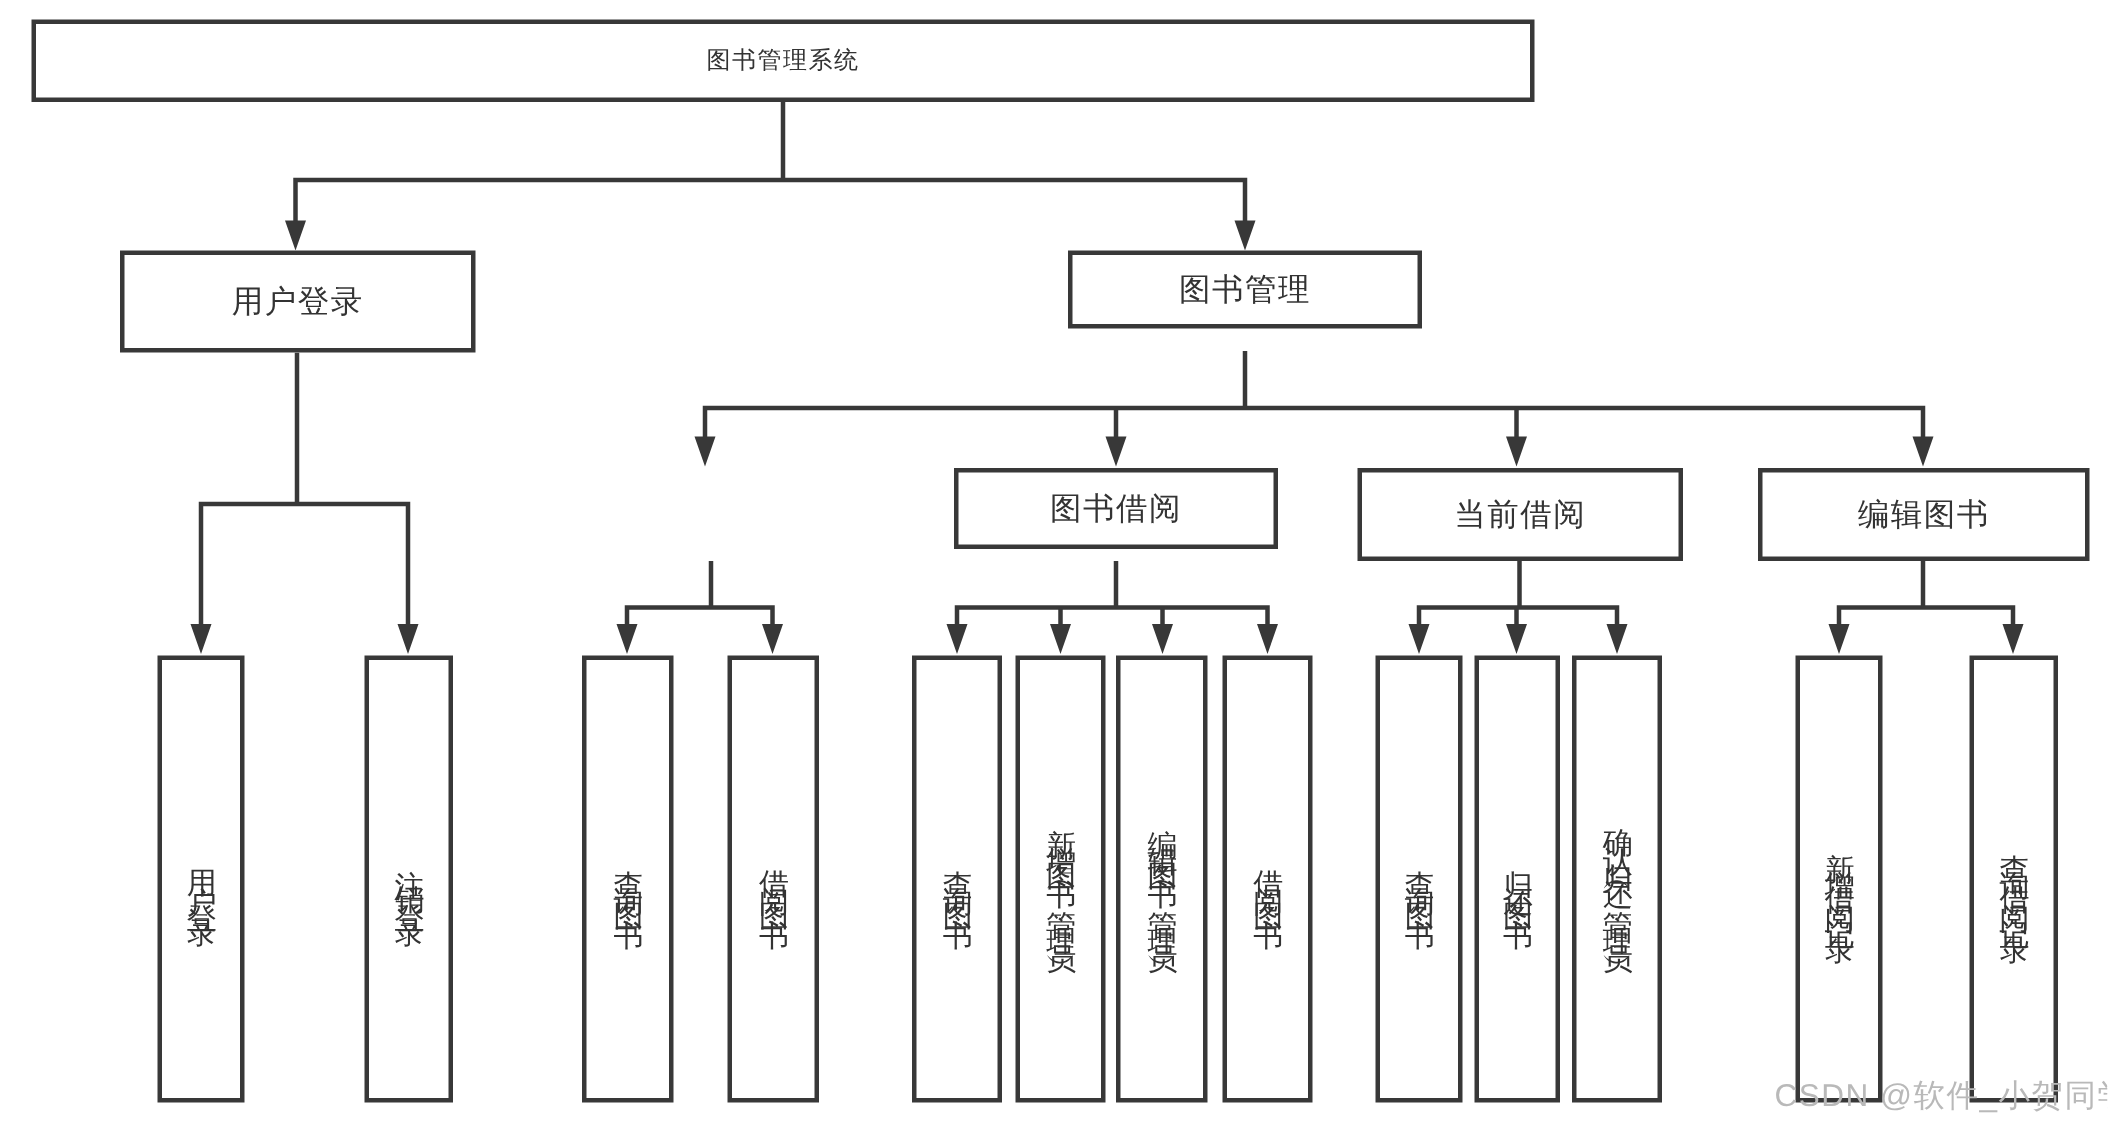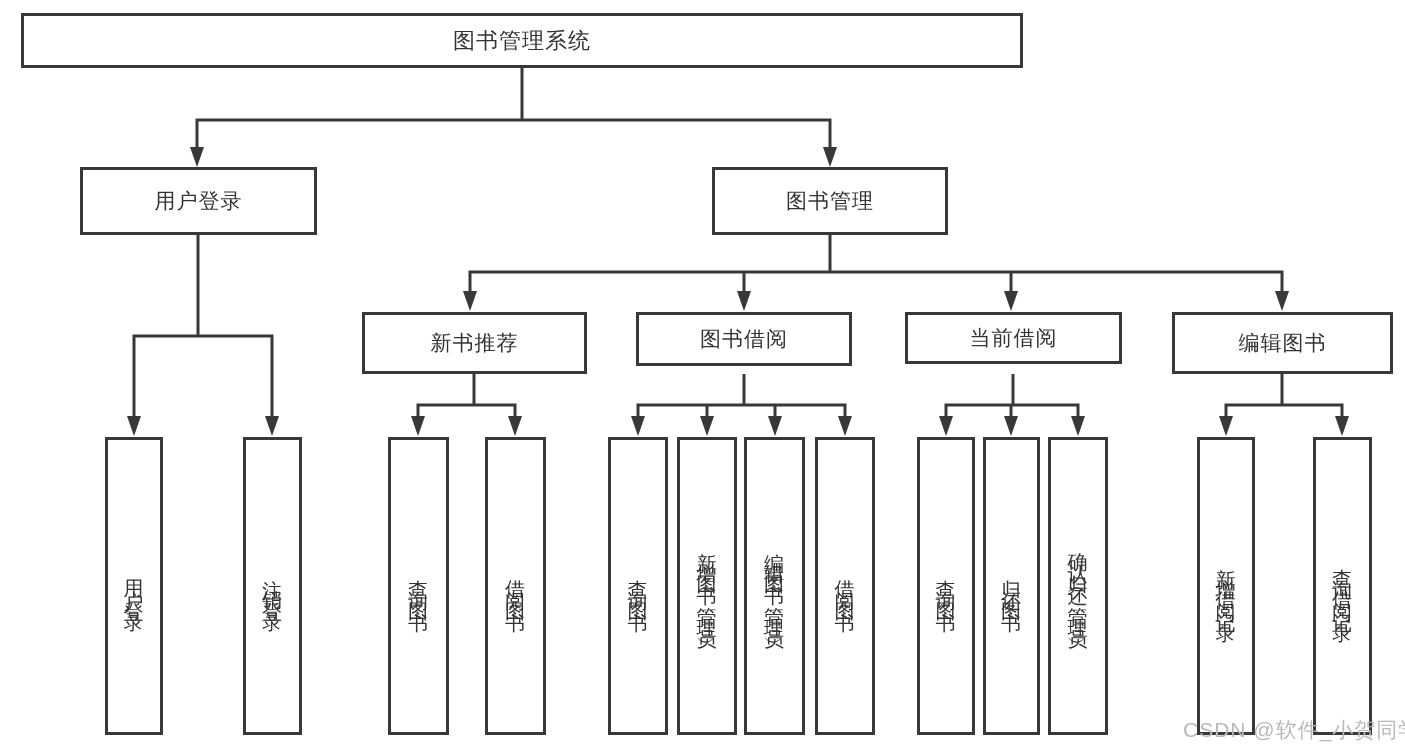--- a/index.html
+++ b/index.html
@@ -7,21 +7,21 @@
     position:relative;width:1405px;height:747px;background:#ffffff;overflow:hidden;
     font-family:"Liberation Sans","DejaVu Sans",sans-serif;
   }
   .connectors{position:absolute;left:0;top:0;}
   .box{
     position:absolute;border:3px solid #383838;background:#ffffff;
     display:flex;align-items:center;justify-content:center;
     box-sizing:border-box;color:#333333;
   }
   .hbox{font-size:21px;letter-spacing:1px;white-space:nowrap;}
-  .root{font-size:22px;}
+  .root{font-size:16px;}
   .vbox{
     top:437px;height:298px;
     writing-mode:vertical-lr;text-orientation:mixed;
     font-size:20px;letter-spacing:11px;line-height:1;
   }
   .watermark{
     position:absolute;left:1183px;top:716px;z-index:5;
     font-size:21px;color:#b9b9b9;letter-spacing:1px;white-space:nowrap;
   }
 </style>
@@ -75,31 +75,28 @@
       M1219 416h14l-7 20zM1335 416h14l-7 20z"></path>
   </svg>
 
   <div class="box hbox root" style="left:21px;top:13px;width:1002px;height:55px">
     <span>图书管理系统</span>
   </div>
 
   <div class="box hbox" style="left:80px;top:167px;width:237px;height:68px">
     <span>用户登录</span>
   </div>
-  <div class="box hbox" style="left:712px;top:167px;width:236px;height:68px">
+  <div class="box hbox" style="left:712px;top:167px;width:236px;height:52px">
     <span>图书管理</span>
   </div>
 
-  <div class="box hbox" style="left:362px;top:312px;width:225px;height:62px">
-    <span>新书推荐</span>
-  </div>
   <div class="box hbox" style="left:636px;top:312px;width:216px;height:54px">
     <span>图书借阅</span>
   </div>
-  <div class="box hbox" style="left:905px;top:312px;width:217px;height:52px">
+  <div class="box hbox" style="left:905px;top:312px;width:217px;height:62px">
     <span>当前借阅</span>
   </div>
   <div class="box hbox" style="left:1172px;top:312px;width:221px;height:62px">
     <span>编辑图书</span>
   </div>
 
   <div class="box vbox" style="left:105px;width:58px">
     <span>用户登录</span>
   </div>
   <div class="box vbox" style="left:243px;width:59px">

